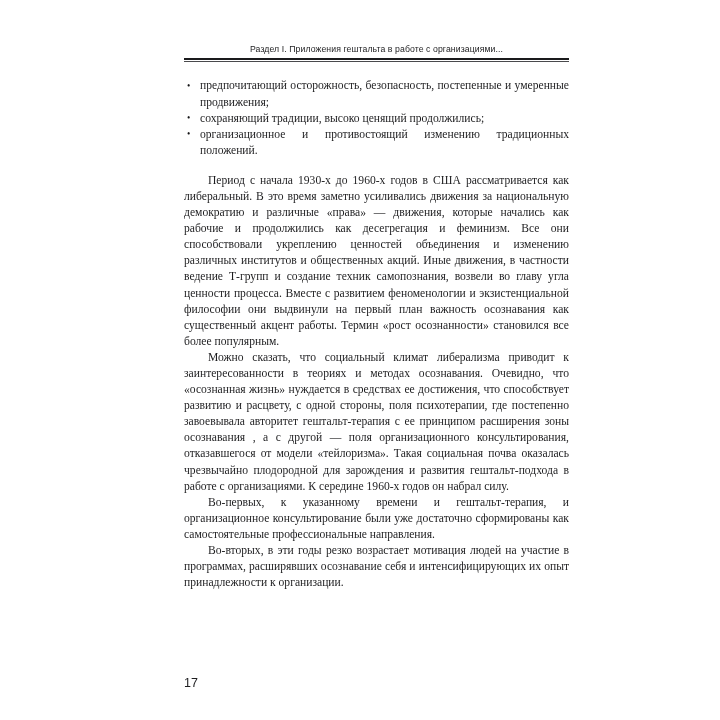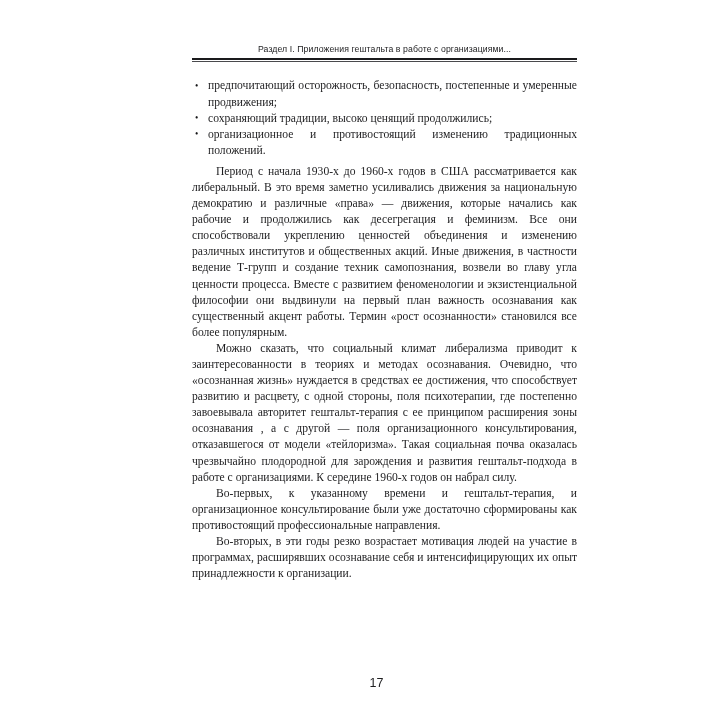--- a/index.html
+++ b/index.html
@@ -16,21 +16,21 @@
     -webkit-font-smoothing: antialiased;
   }
   .page {
     position: relative;
     width: 720px;
     height: 720px;
     background: #ffffff;
   }
   .content {
     position: absolute;
-    left: 192px;
+    left: 184px;
     top: 44px;
     width: 385px;
   }
   
   .running-head {
     font-family: "Liberation Sans", "DejaVu Sans", sans-serif;
     font-size: 8.7px;
     letter-spacing: 0.01em;
     color: #1c1c1e;
     text-align: center;
@@ -81,28 +81,28 @@
   .para {
     font-size: 11.6px;
     line-height: 16.1px;
     text-align: justify;
     text-justify: inter-word;
     text-indent: 24px;
     margin: 0;
     color: #1d1d1f;
     hyphens: none;
   }
-  .para.first { margin-top: 5px; }
+  .para.first { margin-top: 14px; }
   
   .folio {
     position: absolute;
     left: 184px;
     top: 676px;
     width: 385px;
-    text-align: center;
+    text-align: left;
     font-family: "Liberation Sans", "DejaVu Sans", sans-serif;
     font-size: 12.5px;
     color: #1e1e20;
   }
 </style>
 </head>
 <body>
 
 <div class="page">
 
@@ -117,20 +117,20 @@
     </div>
 
     <ul class="bullet-list">
       <li>предпочитающий осторожность, безопасность, постепенные и умеренные продвижения;</li>
       <li>сохраняющий традиции, высоко ценящий продолжились;</li>
       <li>организационное и противостоящий изменению традиционных положений.</li>
     </ul>
 
     <p class="para first">Период с начала 1930-х до 1960-х годов в США рассматривается как либеральный. В это время заметно усиливались движения за национальную демократию и различные «права» — движения, которые начались как рабочие и продолжились как десегрегация и феминизм. Все они способствовали укреплению ценностей объединения и изменению различных институтов и общественных акций. Иные движения, в частности ведение Т-групп и создание техник самопознания, возвели во главу угла ценности процесса. Вместе с развитием феноменологии и экзистенциальной философии они выдвинули на первый план важность осознавания как существенный акцент работы. Термин «рост осознанности» становился все более популярным.</p>
     <p class="para">Можно сказать, что социальный климат либерализма приводит к заинтересованности в теориях и методах осознавания. Очевидно, что «осознанная жизнь» нуждается в средствах ее достижения, что способствует развитию и расцвету, с одной стороны, поля психотерапии, где постепенно завоевывала авторитет гештальт-терапия с ее принципом расширения зоны осознавания , а с другой — поля организационного консультирования, отказавшегося от модели «тейлоризма». Такая социальная почва оказалась чрезвычайно плодородной для зарождения и развития гештальт-подхода в работе с организациями. К середине 1960-х годов он набрал силу.</p>
-    <p class="para">Во-первых, к указанному времени и гештальт-терапия, и организационное консультирование были уже достаточно сформированы как противостоящий профессиональные направления.</p>
+    <p class="para">Во-первых, к указанному времени и гештальт-терапия, и организационное консультирование были уже достаточно сформированы как самостоятельные профессиональные направления.</p>
     <p class="para">Во-вторых, в эти годы резко возрастает мотивация людей на участие в программах, расширявших осознавание себя и интенсифицирующих их опыт принадлежности к организации.</p>
 
   </div>
 
   <div class="folio">17</div>
 
 </div>
 
 </body></html>

